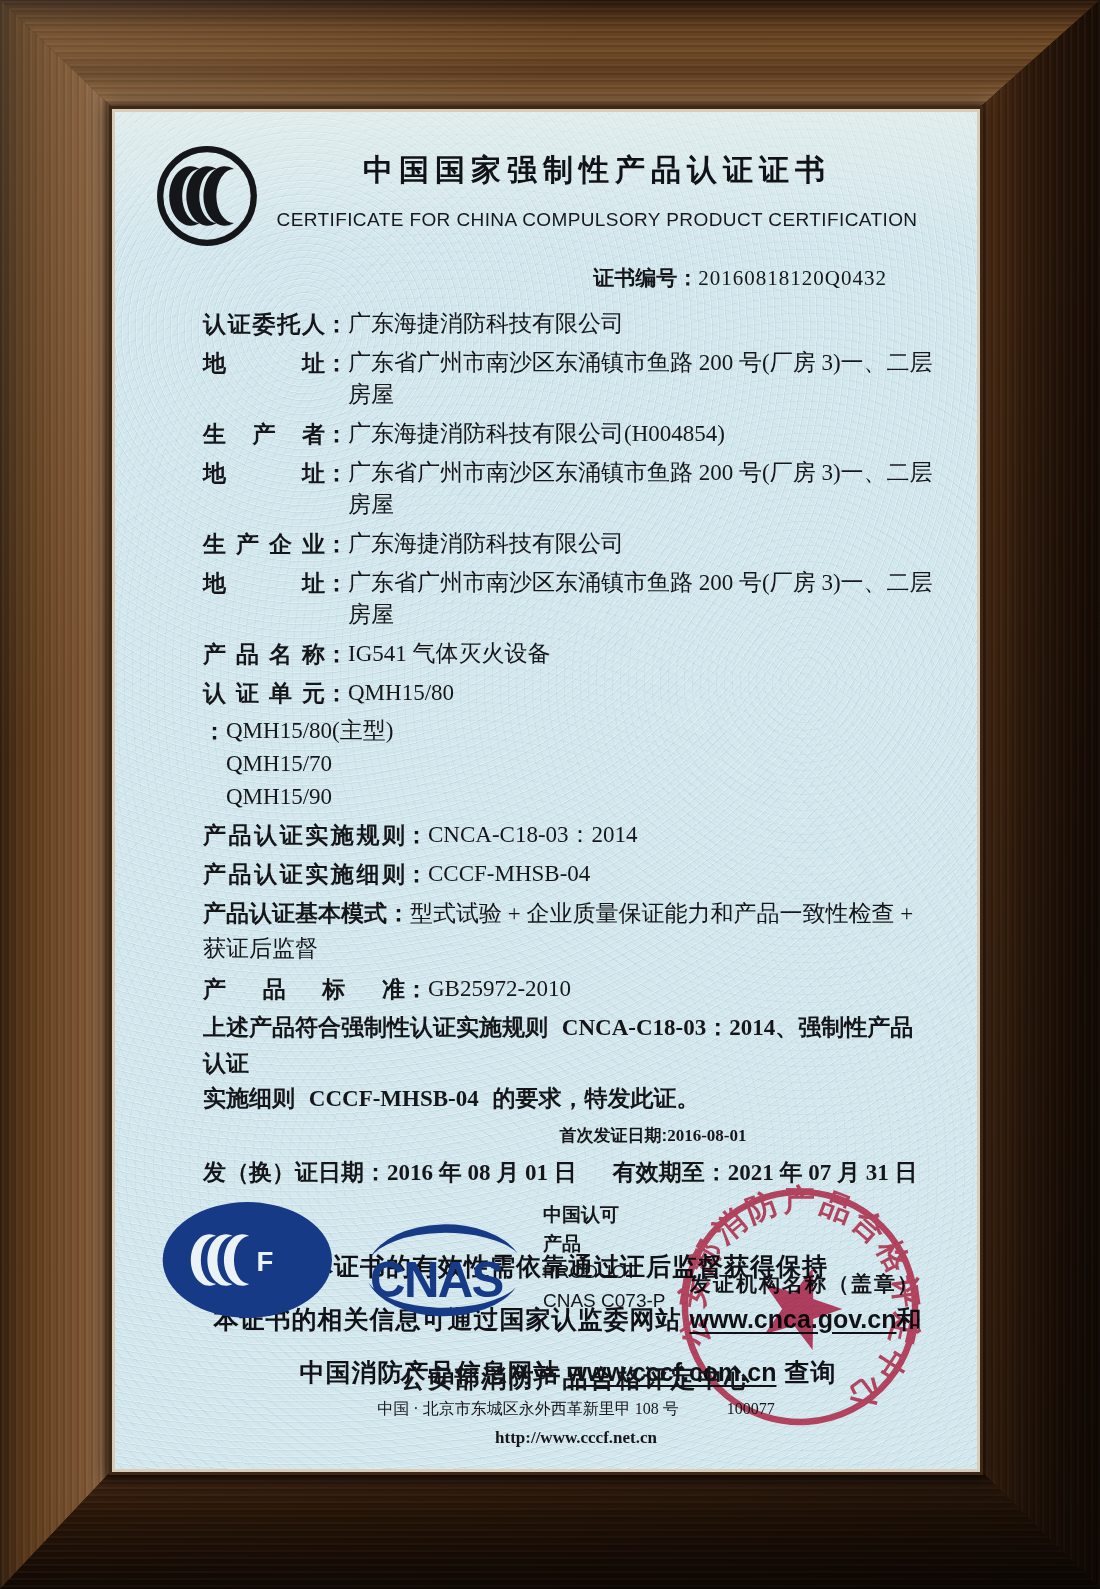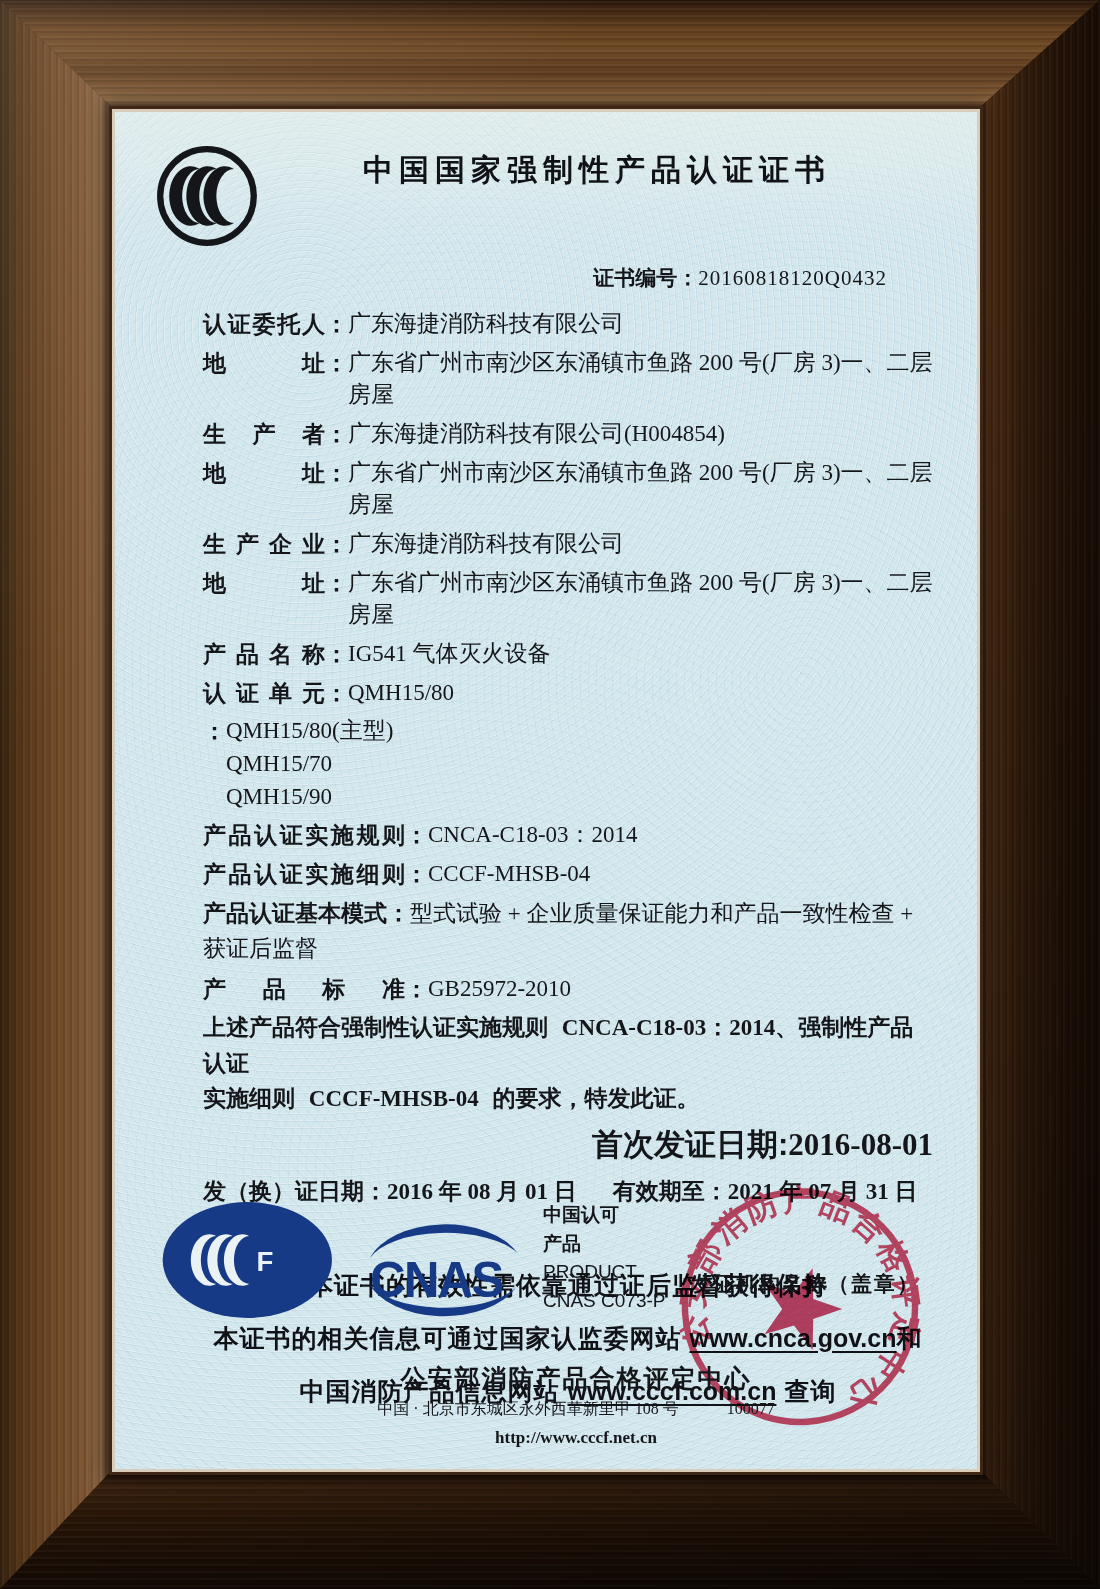--- a/index.html
+++ b/index.html
@@ -58,21 +58,21 @@
   .lbl-r{flex:0 0 122px;font-family:"Liberation Sans",sans-serif;font-weight:bold;
        text-align:right;text-align-last:right;}
   .lbl-w{flex:0 0 202px;font-family:"Liberation Sans",sans-serif;font-weight:bold;
        text-align:justify;text-align-last:justify;}
   .colon{flex:0 0 22px;font-family:"Liberation Sans",sans-serif;font-weight:bold;}
   .val{flex:1;font-family:"Liberation Serif",serif;white-space:pre-line;}
   .para{font-size:23px;line-height:1.5;margin:2px 0 6px 0;}
   .b{font-family:Liberation Mono, monospace;font-weight:bold;}
   .lat{font-family:"Liberation Serif",serif;font-weight:600;}
   .prewrap{white-space:pre-line;}
-  .first-issue{font-size:31px;font-weight:bold;text-align:right;padding-left:170px;margin-top:4px;}
+  .first-issue{font-size:17px;font-weight:bold;text-align:center;padding-left:170px;margin-top:4px;}
   .first-issue .b{font-family:"Liberation Sans",sans-serif;}
   .issue-line{display:flex;font-size:23px;margin-top:10px;align-items:flex-end;}
   .issue-line .gap{width:36px;}
   .issue-line .dt{font-family:"Liberation Serif",serif;font-weight:600;}
   
   .notice{margin-top:62px;text-align:center;}
   .notice .nline{font-family:"Liberation Sans",sans-serif;font-weight:bold;font-size:25px;
                  letter-spacing:1px;margin-bottom:20px;color:#101217;}
   .link{font-family:"Liberation Sans",sans-serif;font-weight:700;text-decoration:underline;
         text-underline-offset:4px;letter-spacing:0;}
@@ -110,20 +110,21 @@
         <div class="ccc-badge">
           <svg width="108" height="108" viewBox="0 0 120 120">
             <circle cx="60" cy="60" r="52" fill="none" stroke="#14161a" stroke-width="7"></circle>
             <path fill="#14161a" d="M52,30 A24,33 0 1 0 52,90 A17,26 0 0 1 52,30 Z"></path>
             <path fill="#14161a" d="M71,30 A24,33 0 1 0 71,90 A17,26 0 0 1 71,30 Z"></path>
             <path fill="#14161a" d="M90,30 A24,33 0 1 0 90,90 A17,26 0 0 1 90,30 Z"></path>
           </svg>
         </div>
         <div class="head-text">
           <div class="title-cn">中国国家强制性产品认证证书</div>
+          <div class="title-en">CERTIFICATE FOR CHINA COMPULSORY PRODUCT CERTIFICATION</div>
         </div>
       </div>
 
       <div class="certno-line">
         <span class="lab">证书编号</span><span class="lab">：</span><span class="num">20160818120Q0432</span>
       </div>
 
       <div class="fields">
 
         <div class="row">

